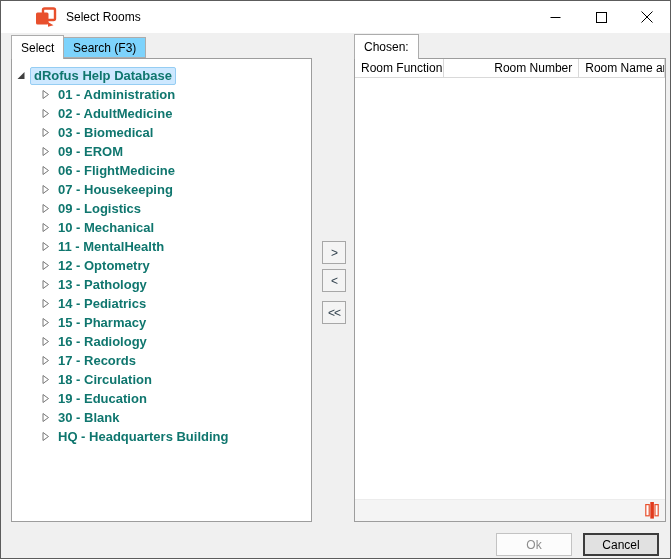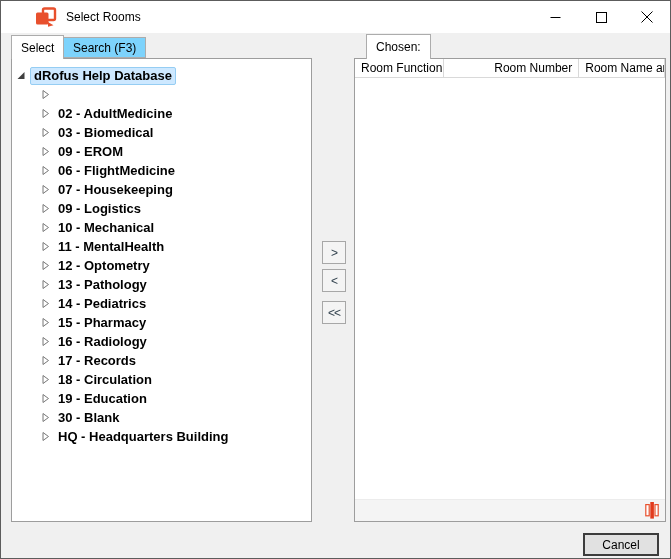--- a/index.html
+++ b/index.html
@@ -15,25 +15,25 @@
   .win-controls { margin-left:auto; display:flex; height:100%; }
   .win-btn { width:46px; height:100%; display:flex; align-items:center; justify-content:center; cursor:default; }
   
   .client { position:absolute; top:32px; left:0; right:0; bottom:0; background:#f0f0f0; }
   
   .tab { position:absolute; font-size:12px; color:#000; border:1px solid #acacac; background:#7dd3fc;
          display:flex; align-items:center; padding:0 9px; }
   .tab.active { background:#ffffff; z-index:3; }
   .tab-select   { left:10px;  top:2px; height:24px; border-bottom:none; }
   .tab-search   { left:62px;  top:4px; height:21px; }
-  .tab-chosen   { left:365px; top:1px; height:25px; border-bottom:none; }
+  .tab-chosen   { left:353px; top:1px; height:25px; border-bottom:none; }
   
   .tree-panel { position:absolute; left:10px; top:25px; width:301px; height:464px;
                 background:#ffffff; border:1px solid #9d9d9d; padding-top:7px; overflow:hidden; z-index:2; }
-  .tree-row { height:19px; display:flex; align-items:center; font-size:13px; font-weight:bold; color:#000000; white-space:nowrap; }
+  .tree-row { height:19px; display:flex; align-items:center; font-size:13px; font-weight:bold; color:#0f766e; white-space:nowrap; }
   .tree-row .expander { flex:0 0 auto; }
   .tree-row.root .expander { margin-left:4px; }
   .tree-row.root .tree-label { margin-left:3px; }
   .tree-child .expander { margin-left:28px; }
   .tree-child .tree-label { margin-left:7px; }
   .tree-label.selected { background:#cde8ff; border:1px solid #95cdf3; border-radius:2px; padding:0 3px 1px 3px; }
   
   .mid-btn { position:absolute; left:321px; width:24px; height:23px; background:#f4f4f4; border:1px solid #a7a7a7;
              font-size:12px; color:#33434f; display:flex; align-items:center; justify-content:center;
              letter-spacing:-1px; cursor:default; z-index:2; }
@@ -98,20 +98,21 @@
           <polygon points="8.5,2 8.5,9 1.5,9" fill="#3f3f3f"></polygon>
         </svg>
         <span class="tree-label selected">dRofus Help Database</span>
       </div>
       <div>
 
           <div class="tree-row tree-child">
             <svg class="expander" width="11" height="11" viewBox="0 0 11 11">
               <polygon points="3,1.5 8.5,5.5 3,9.5" fill="#ffffff" stroke="#777777" stroke-width="1"></polygon>
             </svg>
+            <span class="tree-label">01 - Administration</span>
           </div>
 
           <div class="tree-row tree-child">
             <svg class="expander" width="11" height="11" viewBox="0 0 11 11">
               <polygon points="3,1.5 8.5,5.5 3,9.5" fill="#ffffff" stroke="#777777" stroke-width="1"></polygon>
             </svg>
             <span class="tree-label">02 - AdultMedicine</span>
           </div>
 
           <div class="tree-row tree-child">
@@ -251,16 +252,17 @@
       <div class="grid-body"></div>
       <div class="chosen-footer">
         <svg class="columns-icon" width="14" height="19" viewBox="0 0 14 19">
           <rect x="0.8" y="3.6" width="3.4" height="11.2" fill="#ffffff" stroke="#E8502D" stroke-width="1.2"></rect>
           <rect x="5.3" y="1" width="3.6" height="16.6" fill="#E23A1C"></rect>
           <rect x="10" y="3.6" width="3.2" height="11.2" fill="#ffffff" stroke="#E8502D" stroke-width="1.2"></rect>
         </svg>
       </div>
     </div>
 
+    <div class="btn btn-ok">Ok</div>
     <div class="btn btn-cancel">Cancel</div>
 
   </div>
 </div>
 
 </body></html>

